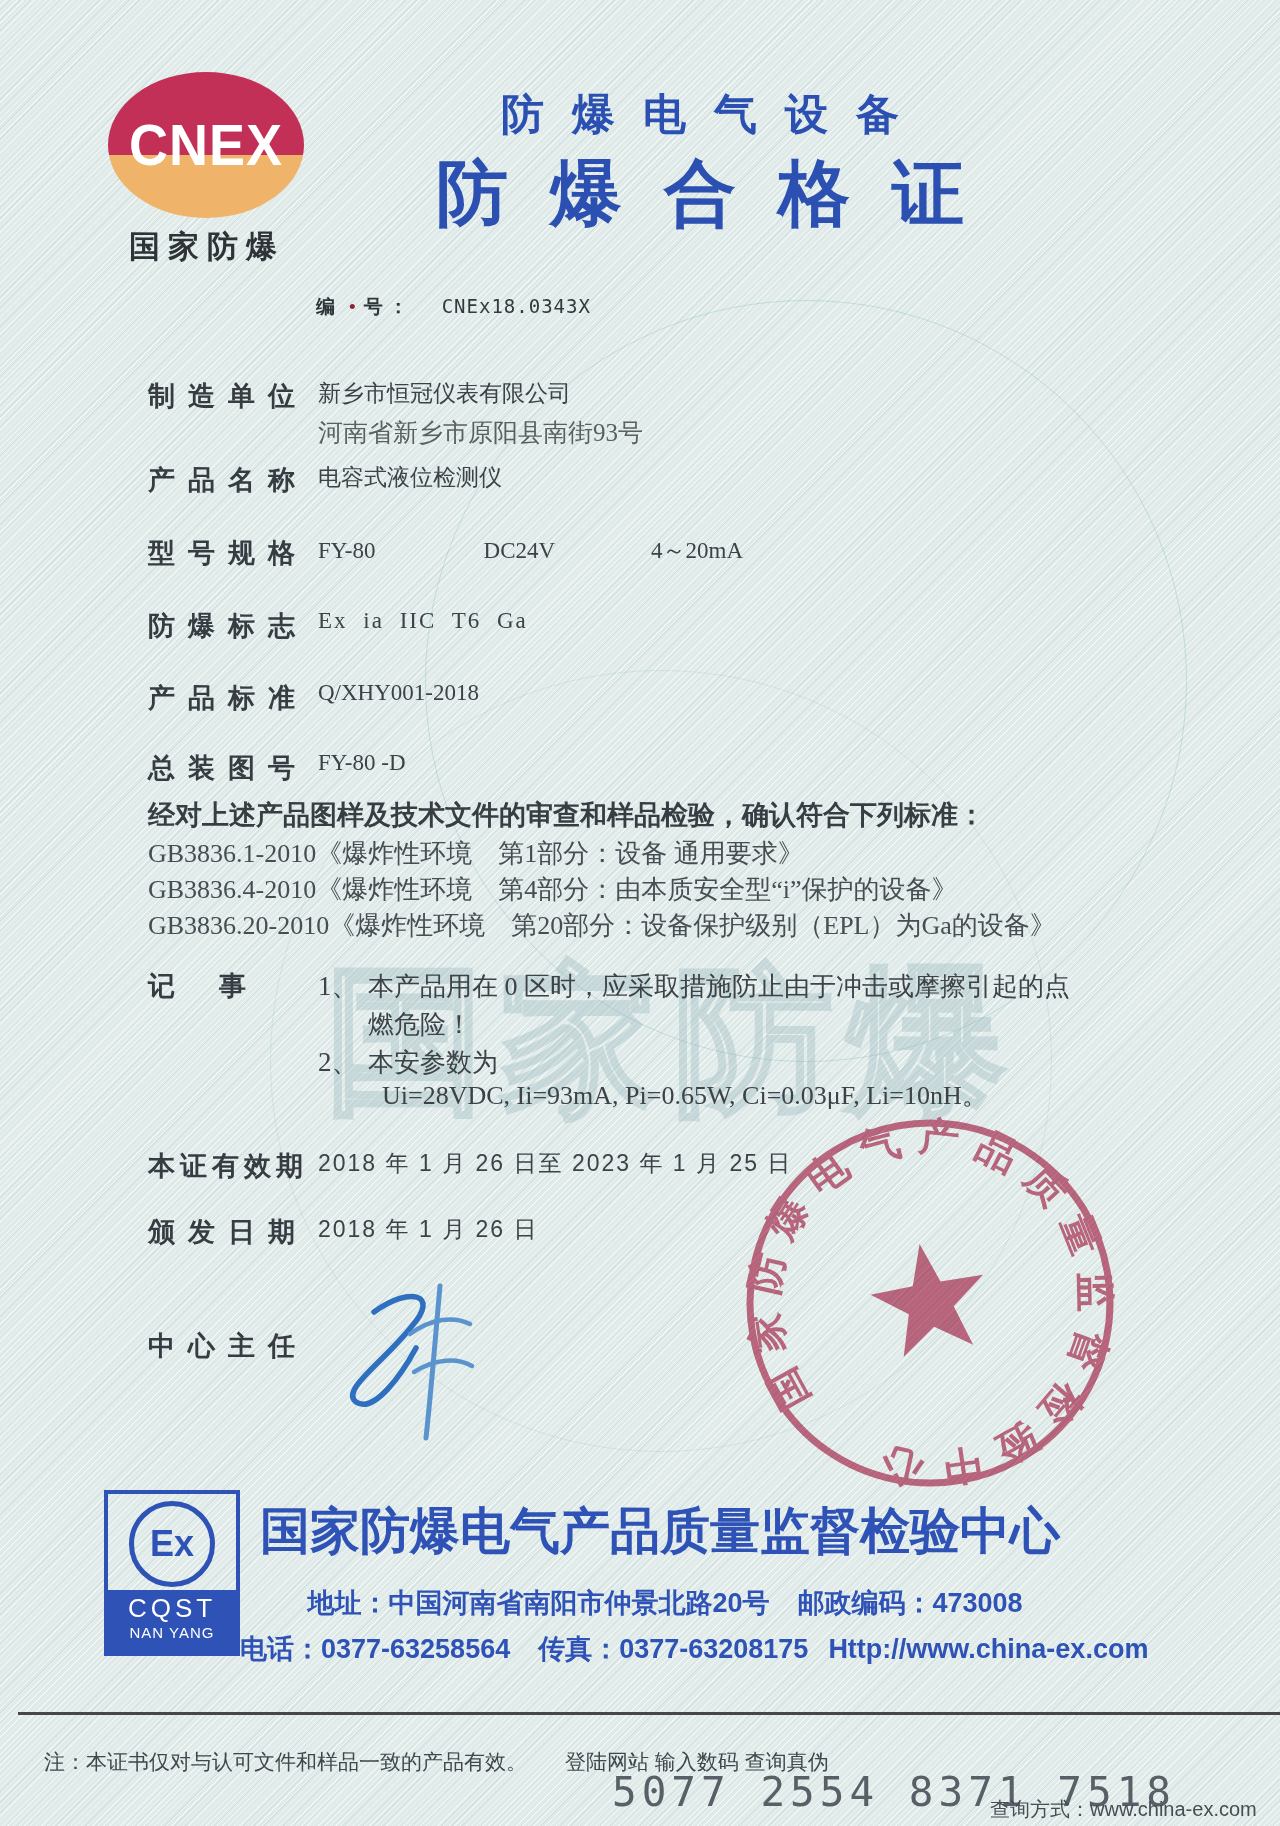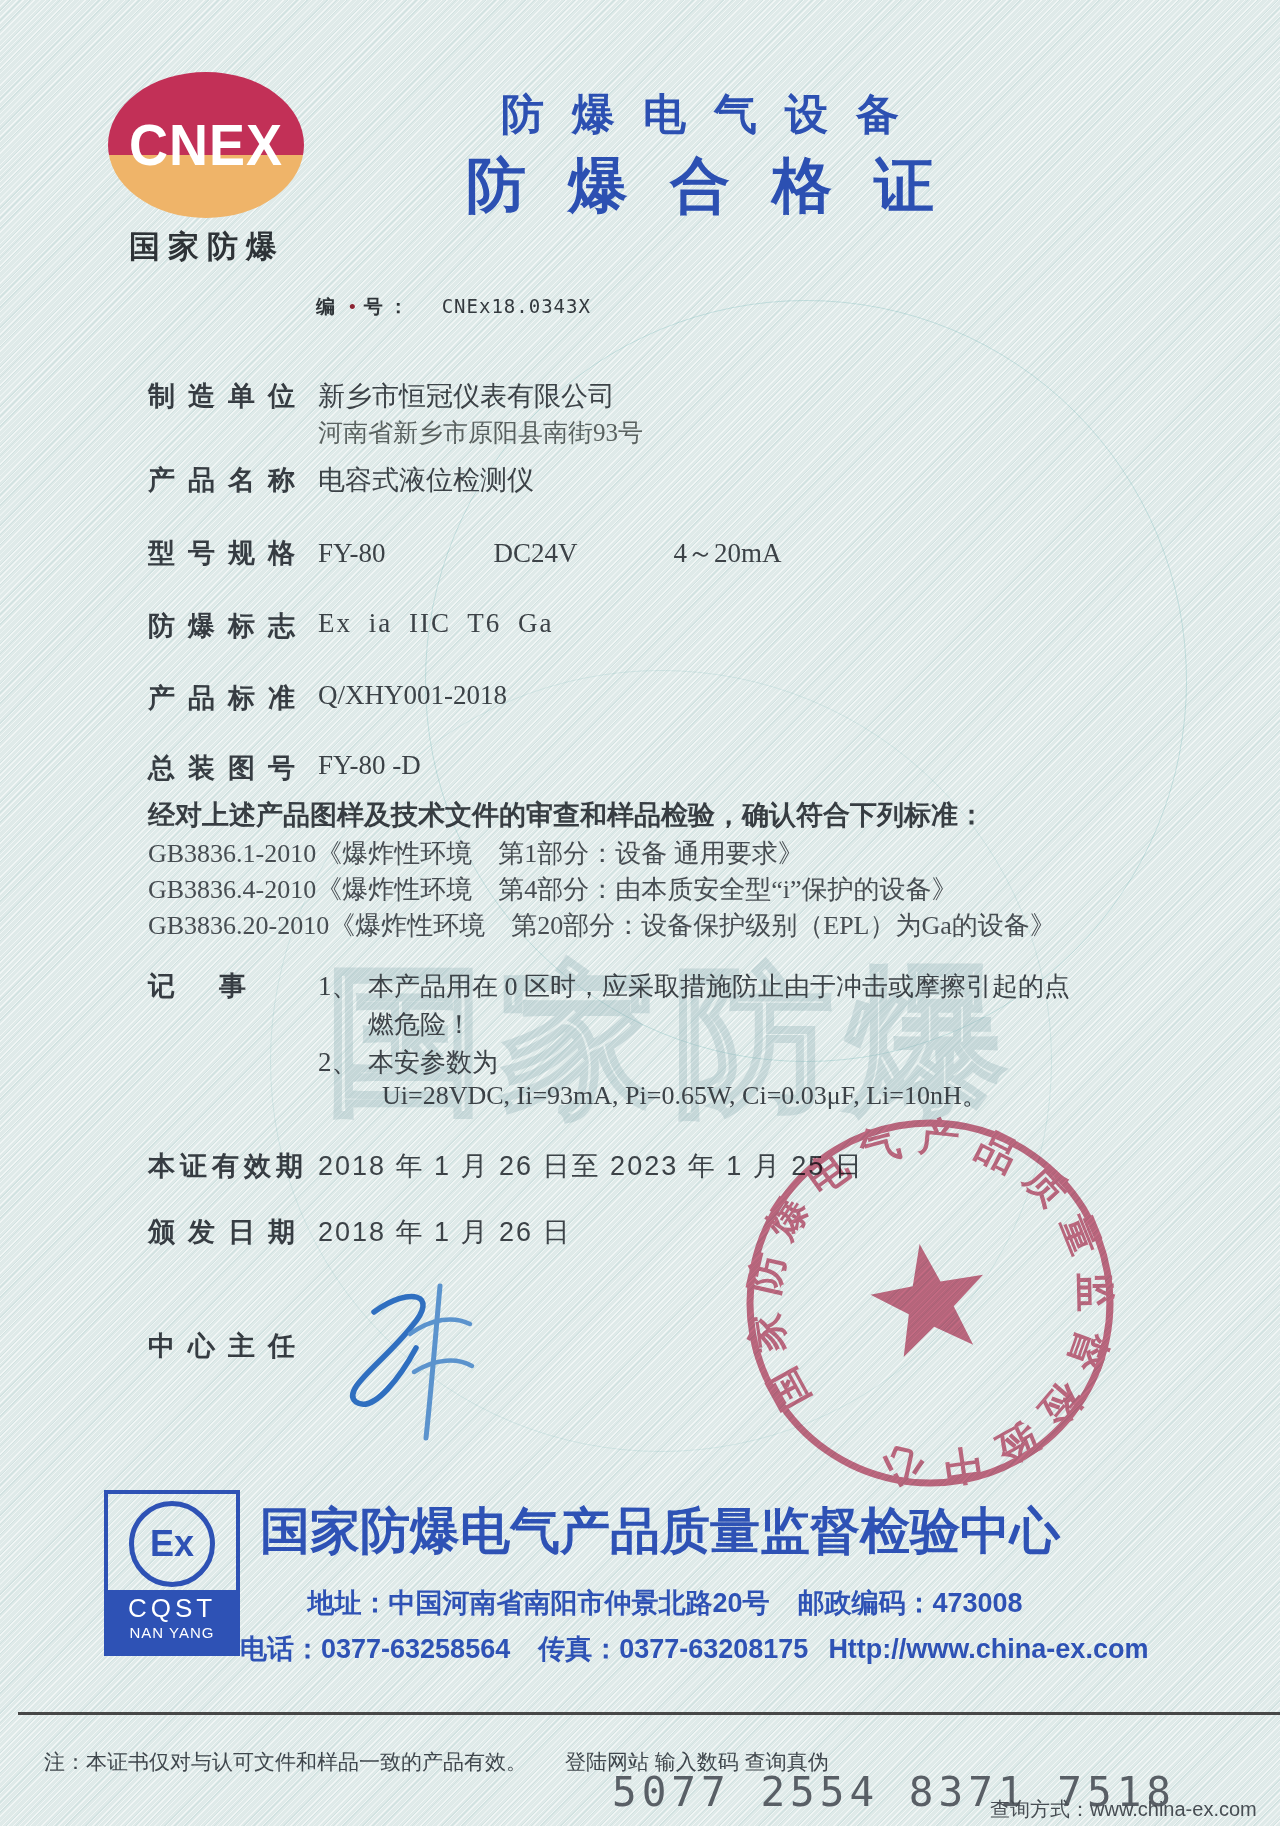--- a/index.html
+++ b/index.html
@@ -18,32 +18,32 @@
   .cnex{left:108px;top:72px;width:196px;height:146px;border-radius:50%;z-index:2;
     background:linear-gradient(180deg,#c23057 0 57%,#efb469 57% 100%);
     display:flex;align-items:center;justify-content:center;}
   .cnex span{color:#fff;font-weight:bold;font-size:54px;letter-spacing:1px;transform:scaleY(1.05);}
   .cnex-cap{left:112px;top:226px;width:190px;text-align:center;z-index:2;font-weight:600;font-size:31px;
     letter-spacing:8px;color:#2e3337;white-space:nowrap;}
   
   .hdr{left:300px;top:0;width:800px;text-align:center;z-index:2;}
   .hdr-cat{position:absolute;left:0;top:86px;width:100%;font-weight:bold;font-size:43px;
     letter-spacing:28px;text-indent:28px;color:#2c50b2;white-space:nowrap;}
-  .hdr-title{position:absolute;left:0;top:146px;width:100%;font-weight:bold;font-size:60px;
+  .hdr-title{position:absolute;left:0;top:146px;width:100%;font-weight:bold;font-size:72px;
     letter-spacing:42px;text-indent:42px;color:#2c50b2;white-space:nowrap;}
   .certno{left:316px;top:294px;width:800px;z-index:2;font-size:19px;color:#2e3438;white-space:nowrap;}
   .certno .lbl{font-weight:600;letter-spacing:6px;}
   .certno .dot{color:#8c2433;margin:0 8px;}
   .certno .val{font-family:"DejaVu Sans Mono",monospace;margin-left:28px;letter-spacing:1px;color:#33393e;}
   
   .flabel{position:absolute;left:148px;z-index:2;font-weight:600;font-size:27px;letter-spacing:13px;
     color:#363c42;white-space:nowrap;text-align:right;}
   .flabel5{letter-spacing:5px;}
   .fnotes{letter-spacing:44px;}
-  .fvalue{position:absolute;left:318px;z-index:2;font-family:"Liberation Serif",serif;font-size:27px;
+  .fvalue{position:absolute;left:318px;z-index:2;font-family:"Liberation Serif",serif;font-size:23px;
     color:#3c4247;white-space:nowrap;}
   .fsub{position:absolute;left:318px;z-index:2;font-family:"Liberation Serif",serif;font-size:25px;
     color:#59615f;white-space:nowrap;}
   .mgap1{margin-left:108px;} .mgap2{margin-left:96px;}
   .intro{position:absolute;left:148px;top:797px;z-index:2;font-weight:600;font-size:27px;color:#373d42;white-space:nowrap;}
   .gb{position:absolute;left:148px;z-index:2;font-family:"Liberation Serif",serif;font-size:26px;color:#474d52;white-space:nowrap;}
   .note-no{position:absolute;left:318px;z-index:2;font-family:"Liberation Serif",serif;font-size:27px;color:#3c4247;}
   .note-body{position:absolute;left:368px;width:702px;z-index:2;font-family:"Liberation Serif",serif;
     font-size:26px;line-height:38px;color:#3c4247;}
   .params{position:absolute;left:382px;top:1078px;z-index:2;font-family:"Liberation Serif",serif;

